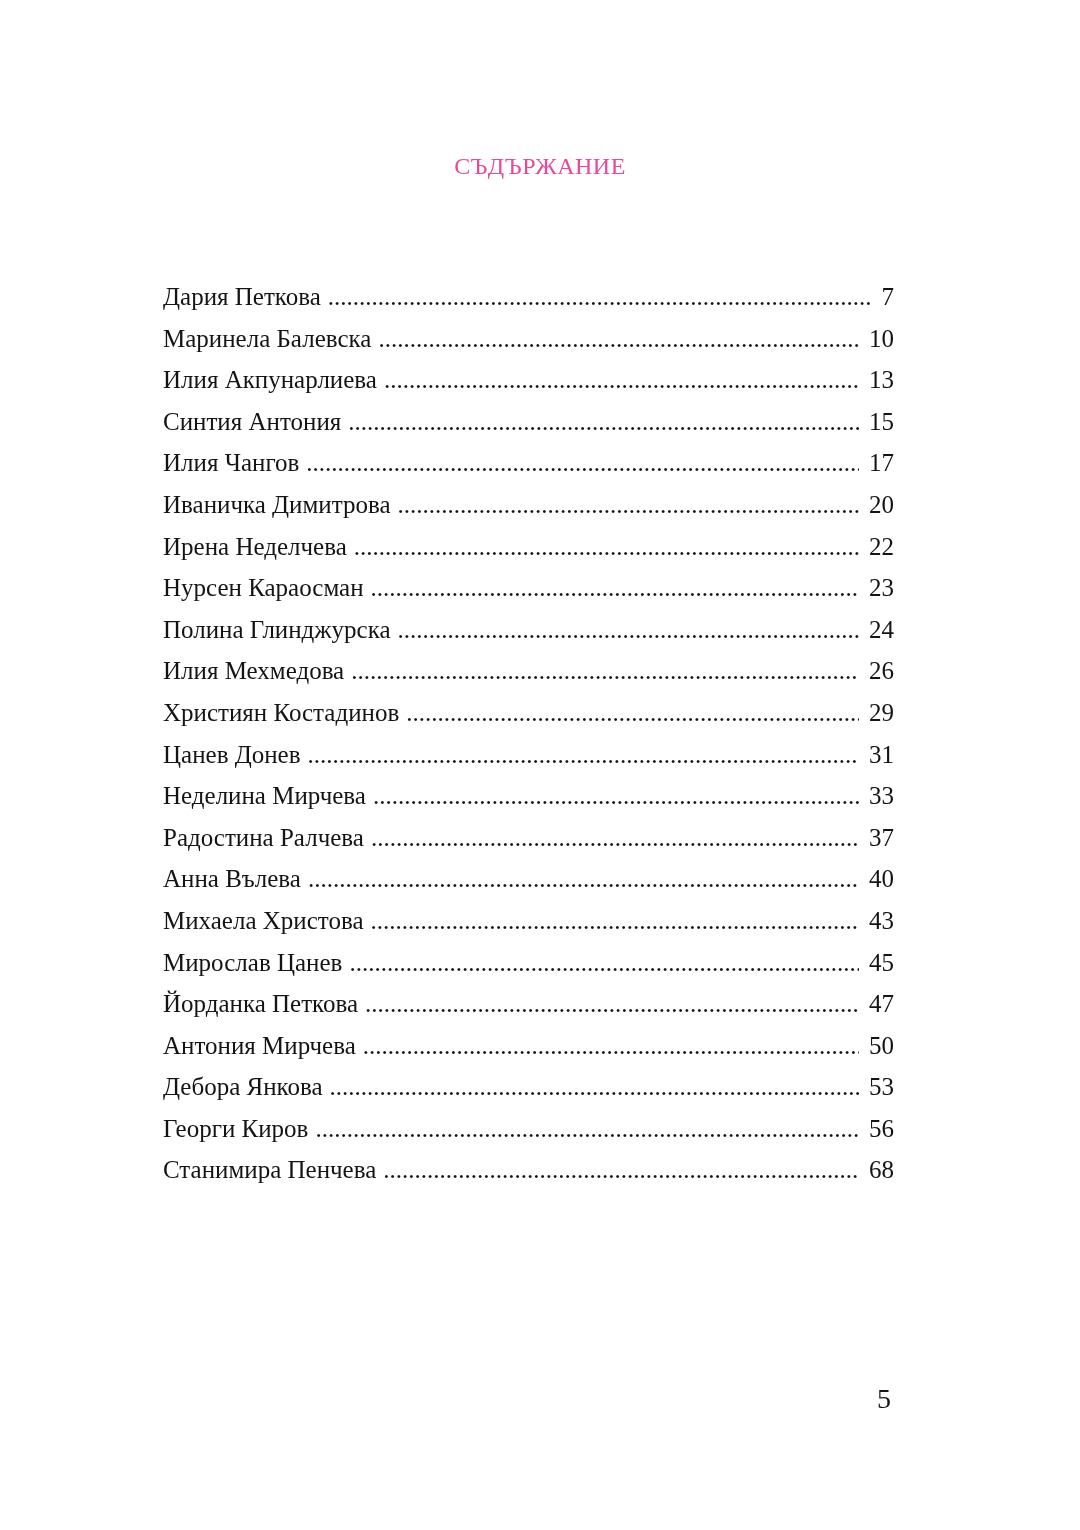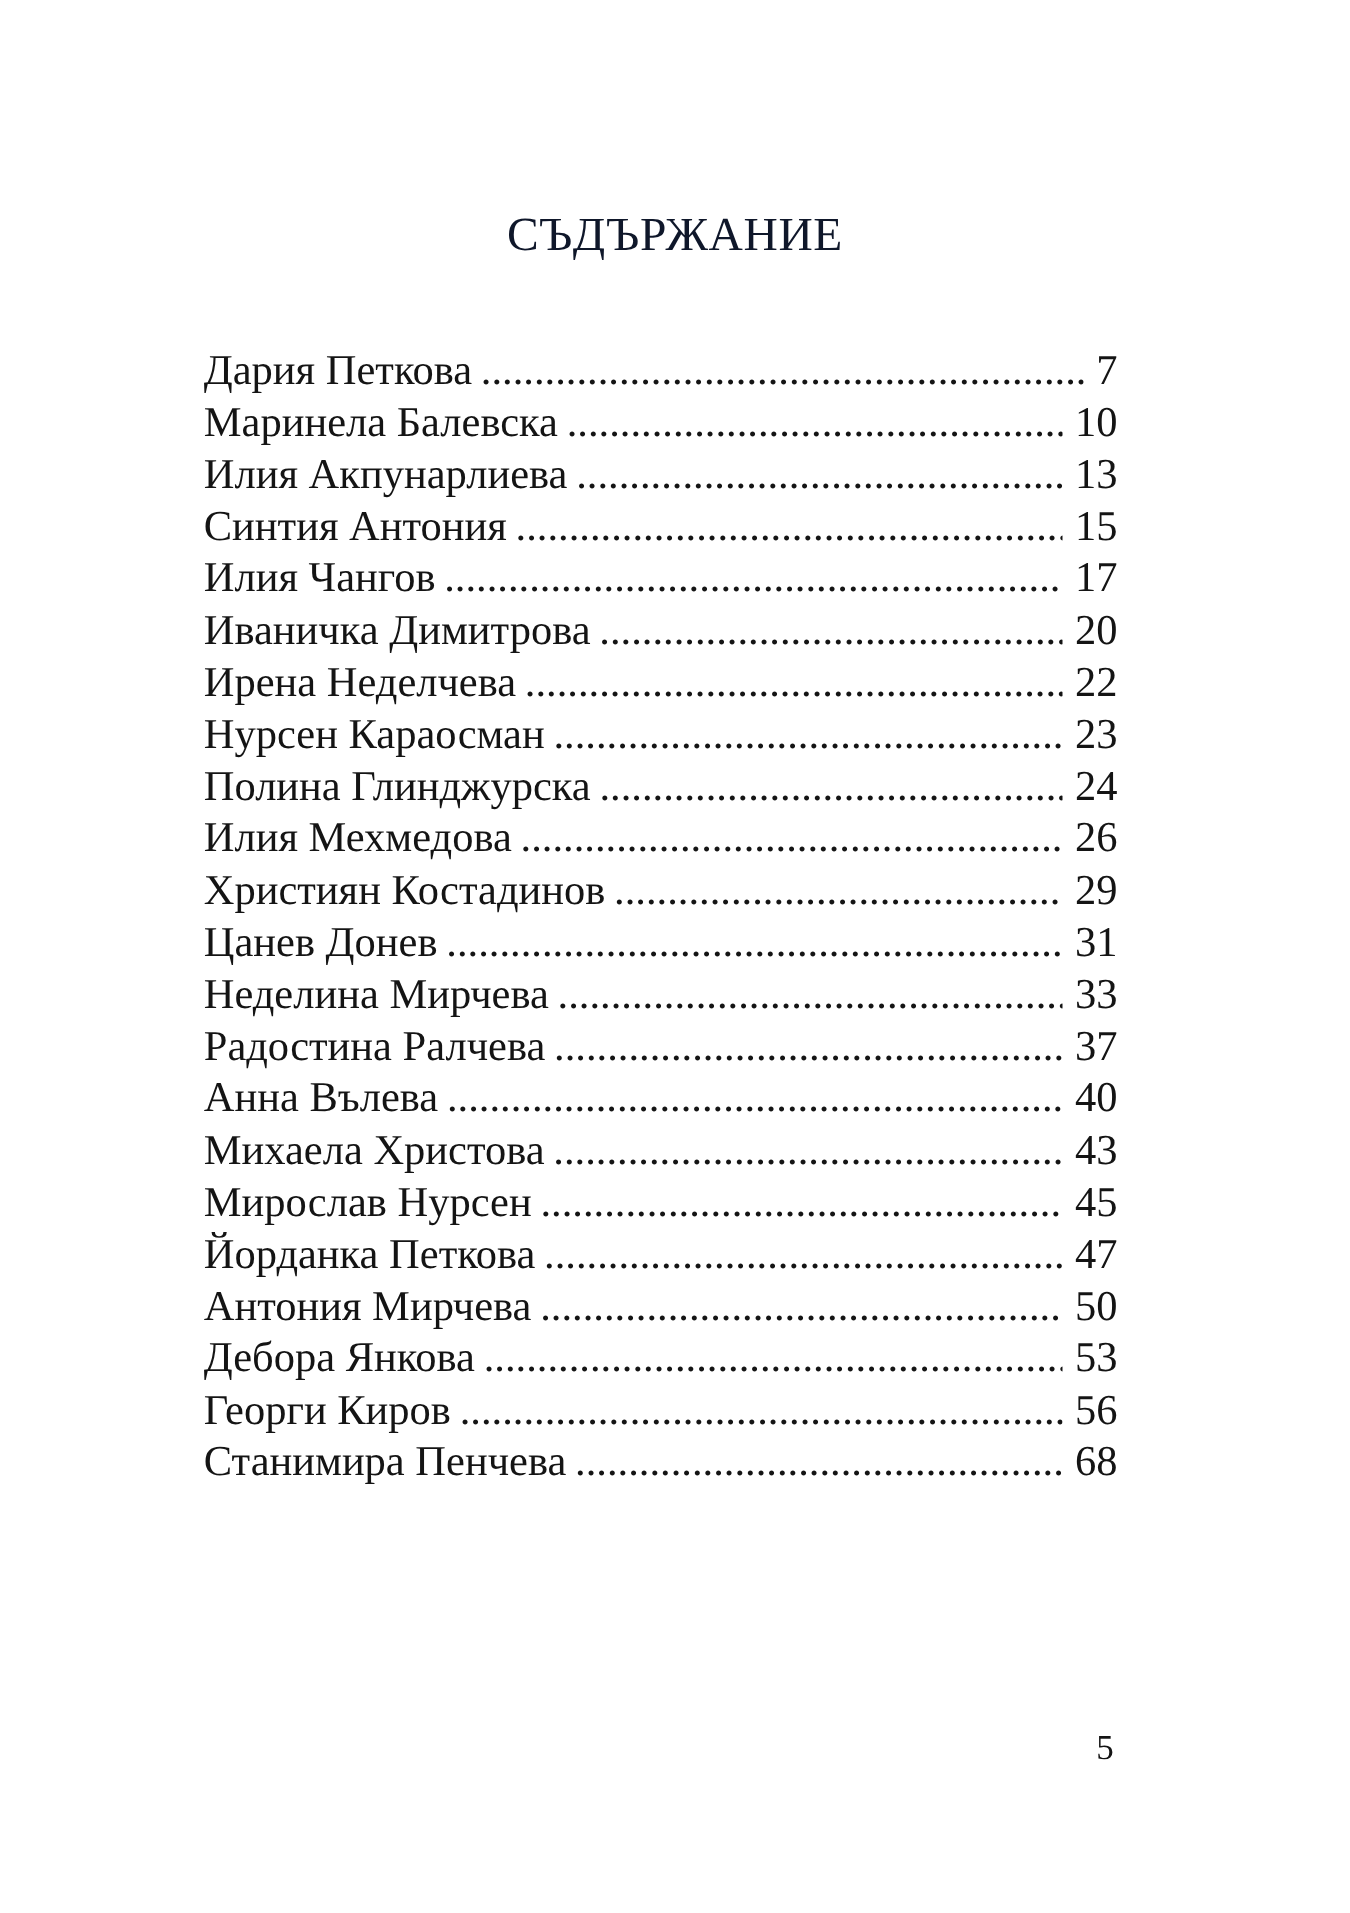--- a/index.html
+++ b/index.html
@@ -15,40 +15,40 @@
   }
   .page {
     position: relative;
     width: 1080px;
     height: 1530px;
     background: #ffffff;
     overflow: hidden;
   }
   .title {
     position: absolute;
-    top: 166px;
+    top: 153px;
     left: 0;
     width: 100%;
     margin: 0;
     text-align: center;
-    font-size: 38px;
+    font-size: 24px;
     font-weight: normal;
     letter-spacing: 0.5px;
-    color: #0f172a;
+    color: #ec4899;
   }
   .toc {
     position: absolute;
     top: 276px;
     left: 163px;
     width: 731px;
   }
   .row {
     display: flex;
     align-items: baseline;
-    font-size: 34px;
+    font-size: 25px;
     line-height: 41.6px;
   }
   .name {
     white-space: nowrap;
     flex: 0 0 auto;
   }
   .leader {
     flex: 1 1 auto;
     min-width: 0;
     overflow: hidden;
@@ -170,21 +170,21 @@
     <span class="num">40</span>
   </div>
 
   <div class="row">
     <span class="name">Михаела Христова</span>
     <span class="leader"></span>
     <span class="num">43</span>
   </div>
 
   <div class="row">
-    <span class="name">Мирослав Нурсен</span>
+    <span class="name">Мирослав Цанев</span>
     <span class="leader"></span>
     <span class="num">45</span>
   </div>
 
   <div class="row">
     <span class="name">Йорданка Петкова</span>
     <span class="leader"></span>
     <span class="num">47</span>
   </div>
 

